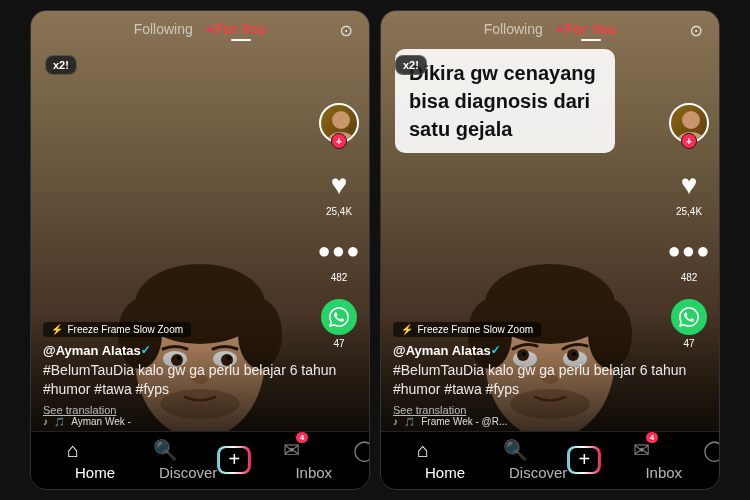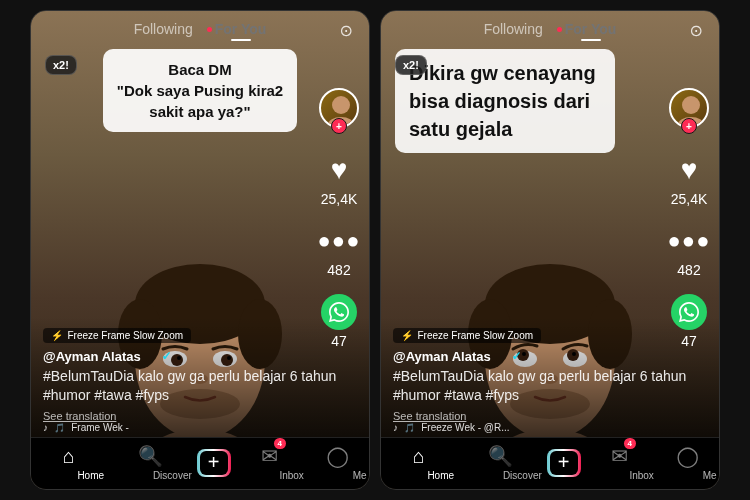--- a/index.html
+++ b/index.html
@@ -50,21 +50,21 @@
 
     .nav-tab {
       font-size: 14px;
       font-weight: 500;
       color: rgba(255,255,255,0.6);
       cursor: pointer;
       position: relative;
     }
 
     .nav-tab.active {
-      color: #737373;
+      color: #ef4444;
       font-weight: 700;
     }
 
     .nav-tab.active::after {
       content: '';
       position: absolute;
       bottom: -4px;
       left: 50%;
       transform: translateX(-50%);
       width: 20px;
@@ -144,21 +144,21 @@
 
     .icon-circle {
       width: 36px;
       height: 36px;
       display: flex;
       align-items: center;
       justify-content: center;
     }
 
     .icon-label {
-      font-size: 14px;
+      font-size: 10px;
       color: #fff;
       font-weight: 500;
     }
 
     .heart-icon { font-size: 28px; color: #fff; }
 
     .whatsapp-btn {
       width: 36px;
       height: 36px;
       background: #25D366;
@@ -200,21 +200,21 @@
       color: #fff;
       font-size: 10px;
       margin-bottom: 6px;
     }
 
     .freeze-icon { color: #FFD700; font-size: 10px; }
 
     .username-row {
       display: flex;
       align-items: center;
-      gap: 21px;
+      gap: 0;
       color: #fff;
       font-size: 13px;
       font-weight: 700;
       margin-bottom: 3px;
     }
 
     .verified-icon {
       color: #20d5ec;
       font-size: 12px;
     }
@@ -253,21 +253,21 @@
     .nav-item {
       display: flex;
       flex-direction: column;
       align-items: center;
       gap: 2px;
       cursor: pointer;
     }
 
     .nav-item-icon { font-size: 20px; color: #fff; }
     .nav-item-icon.dim { color: rgba(255,255,255,0.5); }
-    .nav-item-label { font-size: 10px; color: rgba(255,255,255,0.7); padding-left: 44px; }
+    .nav-item-label { font-size: 15px; color: rgba(255,255,255,0.7); padding-left: 44px; }
     .nav-item-label.active { color: #fff; }
 
     .plus-btn {
       background: linear-gradient(to right, #69C9D0, #fff 48%, #EE1D52);
       border-radius: 8px;
       padding: 2px 3px;
     }
 
     .plus-inner {
       background: #000;
@@ -355,23 +355,20 @@
       <span class="nav-tab">Following</span>
       <div style="position:relative; display:inline-flex; align-items:center; gap:3px">
         <span style="width:5px;height:5px;background:#fe2c55;border-radius:50%;display:inline-block;"></span>
         <span class="nav-tab active">For You</span>
       </div>
       <span class="nav-info">⊙</span>
     </div>
 
     <div class="x2-badge">x2!</div>
 
-    <div class="caption-bubble" style="align-self:center; margin-top:6px; white-space:pre-line;">Baca DM
-"Dok saya Pusing kira2
-sakit apa ya?"</div>
 
     <div style="flex:1"></div>
 
     <div class="right-icons">
       <div style="position:relative; margin-bottom:8px;">
         <div class="avatar-circle">
           <svg viewBox="0 0 40 40" width="40" height="40">
             <circle cx="20" cy="15" r="9" fill="#c8956c"></circle>
             <ellipse cx="20" cy="35" rx="13" ry="8" fill="#c8956c"></ellipse>
           </svg>
@@ -411,21 +408,21 @@
       </div>
       <div class="username-row">
         <span>@Ayman Alatas</span>
         <span class="verified-icon">✓</span>
       </div>
       <div class="caption-text">#BelumTauDia kalo gw ga perlu belajar 6 tahun #humor #tawa #fyps</div>
       <div class="see-translation">See translation</div>
       <div class="music-row">
         <span>♪</span>
         <span style="font-size:9px;color:#aaa">🎵</span>
-        <span>Frame Wek -</span>
+        <span>Ayman Wek -</span>
       </div>
     </div>
 
     <div class="bottom-nav">
       <div class="nav-item">
         <span class="nav-item-icon">⌂</span>
         <span class="nav-item-label active">Home</span>
       </div>
       <div class="nav-item">
         <span class="nav-item-icon dim">🔍</span>
@@ -537,21 +534,21 @@
       </div>
       <div class="username-row">
         <span>@Ayman Alatas</span>
         <span class="verified-icon">✓</span>
       </div>
       <div class="caption-text">#BelumTauDia kalo gw ga perlu belajar 6 tahun #humor #tawa #fyps</div>
       <div class="see-translation">See translation</div>
       <div class="music-row">
         <span>♪</span>
         <span style="font-size:9px;color:#aaa">🎵</span>
-        <span>Freeze Wek - @R...</span>
+        <span>Frame Wek - @R...</span>
       </div>
     </div>
 
     <div class="bottom-nav">
       <div class="nav-item">
         <span class="nav-item-icon">⌂</span>
         <span class="nav-item-label active">Home</span>
       </div>
       <div class="nav-item">
         <span class="nav-item-icon dim">🔍</span>

